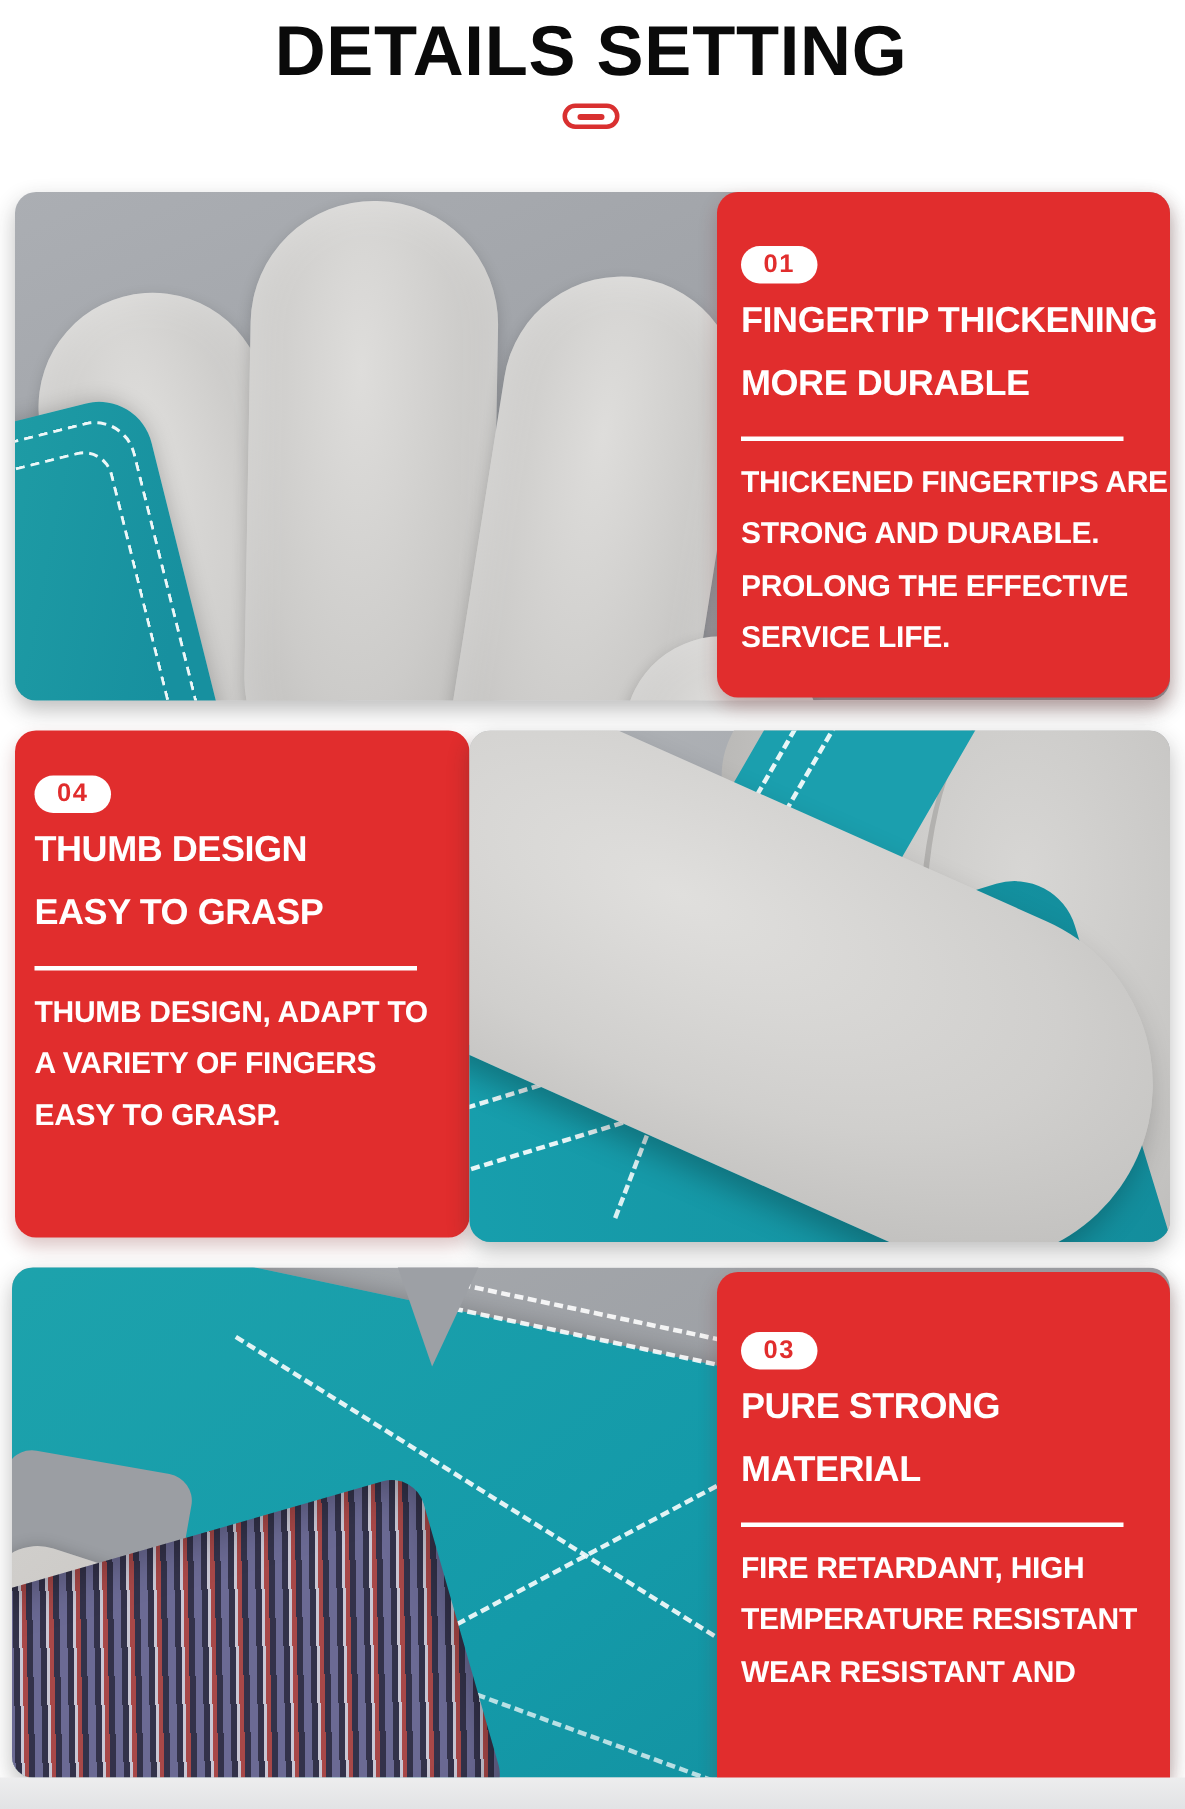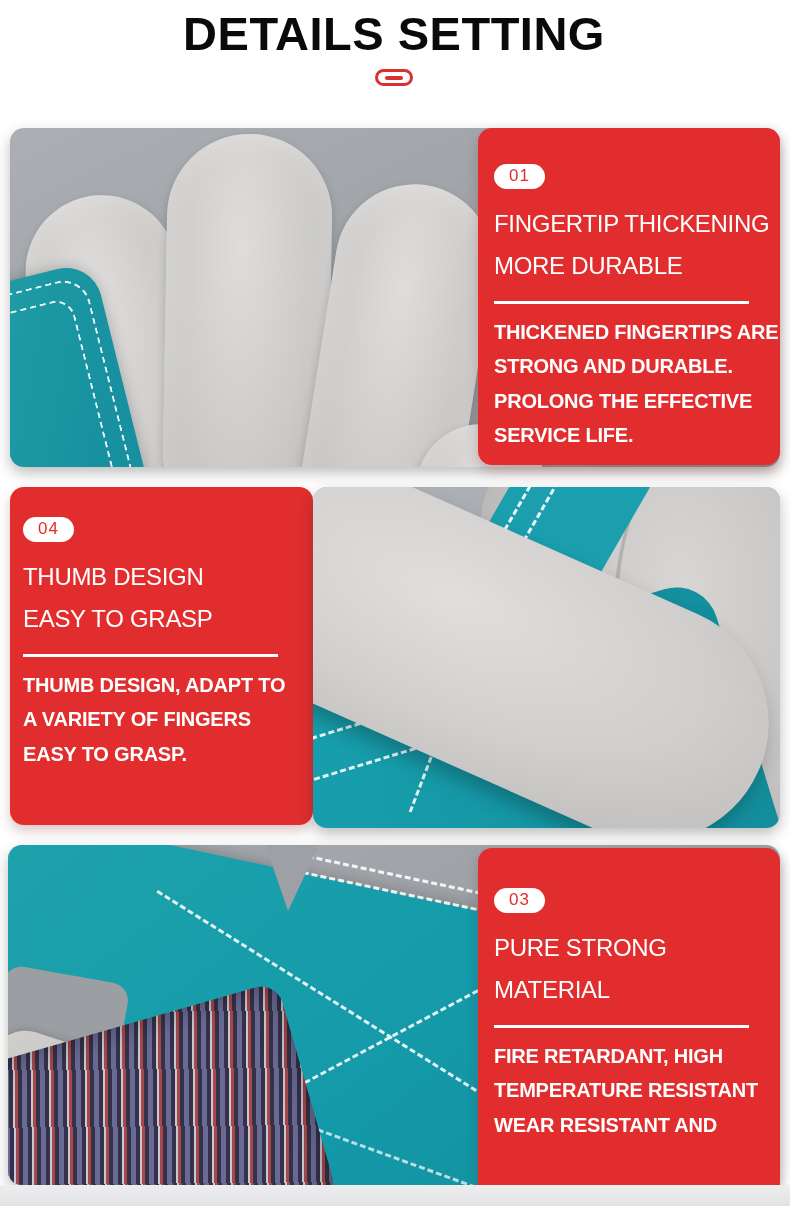--- a/index.html
+++ b/index.html
@@ -40,24 +40,24 @@
   .bg3{background:linear-gradient(150deg,#a8abaf 0%,#9a9da2 60%,#8d9095 100%);}
   .card{
     position:absolute;background:#e12d2d;border-radius:14px;color:#fff;
     box-sizing:border-box;box-shadow:0 6px 12px rgba(120,30,30,.25);
   }
   .card1{top:0;right:0;width:302px;height:337px;padding:36px 6px 0 16px;}
   .card2{top:0;left:0;width:303px;height:338px;padding:30px 6px 0 13px;}
   .card3{top:3px;right:0;width:302px;height:376px;padding:40px 6px 0 16px;}
   .badge{
     display:inline-block;background:#ffffff;color:#e12d2d;
-    font-size:17px;font-weight:normal;letter-spacing:1px;
+    font-size:17px;font-weight:bold;letter-spacing:1px;
     padding:2px 15px 3px;border-radius:13px;
   }
-  .heading{margin:14px 0 0;font-size:24px;font-weight:normal;line-height:42px;letter-spacing:-0.3px;}
+  .heading{margin:4px 0 0;font-size:24px;font-weight:bold;line-height:42px;letter-spacing:-0.3px;}
   .heading span{display:block;white-space:nowrap;}
   .divider{width:255px;height:2.5px;background:#ffffff;margin:14px 0 11px;}
   .bodytext{margin:0;font-size:20px;font-weight:bold;line-height:34.5px;letter-spacing:-0.2px;}
   .bodytext span{display:block;white-space:nowrap;}
   
   .finger{
     position:absolute;
     background:radial-gradient(ellipse at 45% 28%,#dedddb 0%,#cccbc9 55%,#b7b6b4 100%);
     box-shadow:inset 0 0 30px rgba(255,255,255,.35), 0 4px 10px rgba(0,0,0,.18);
   }

